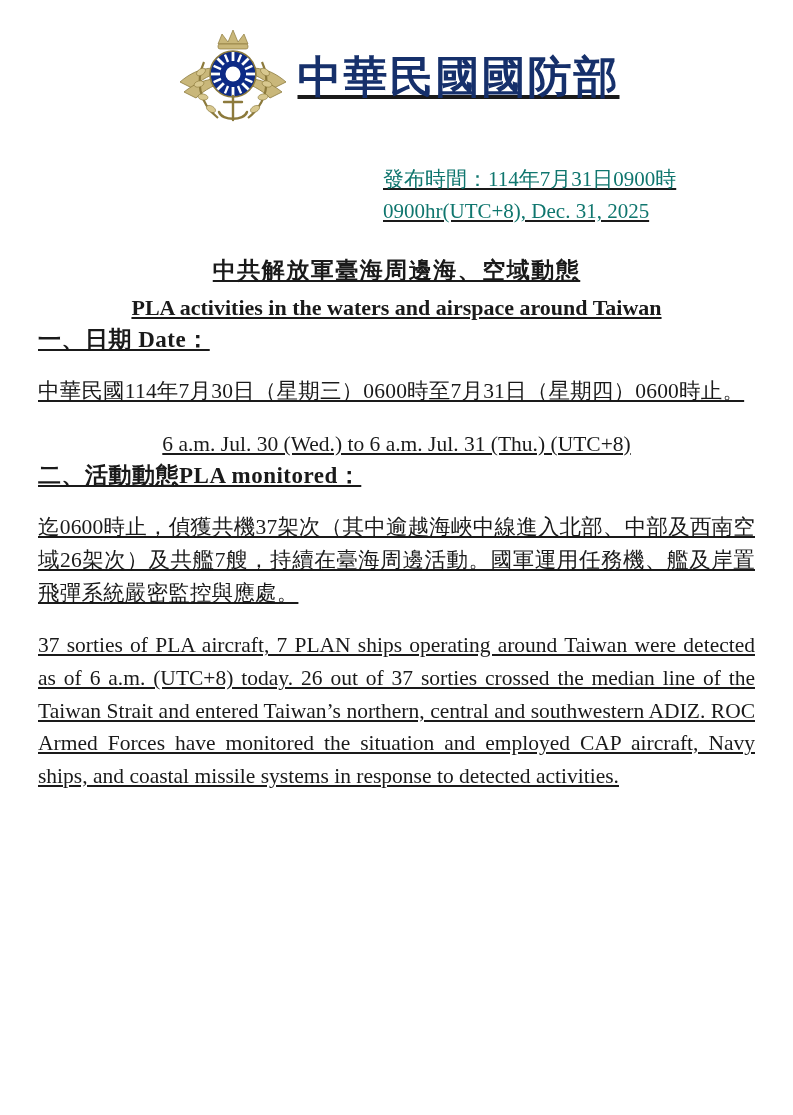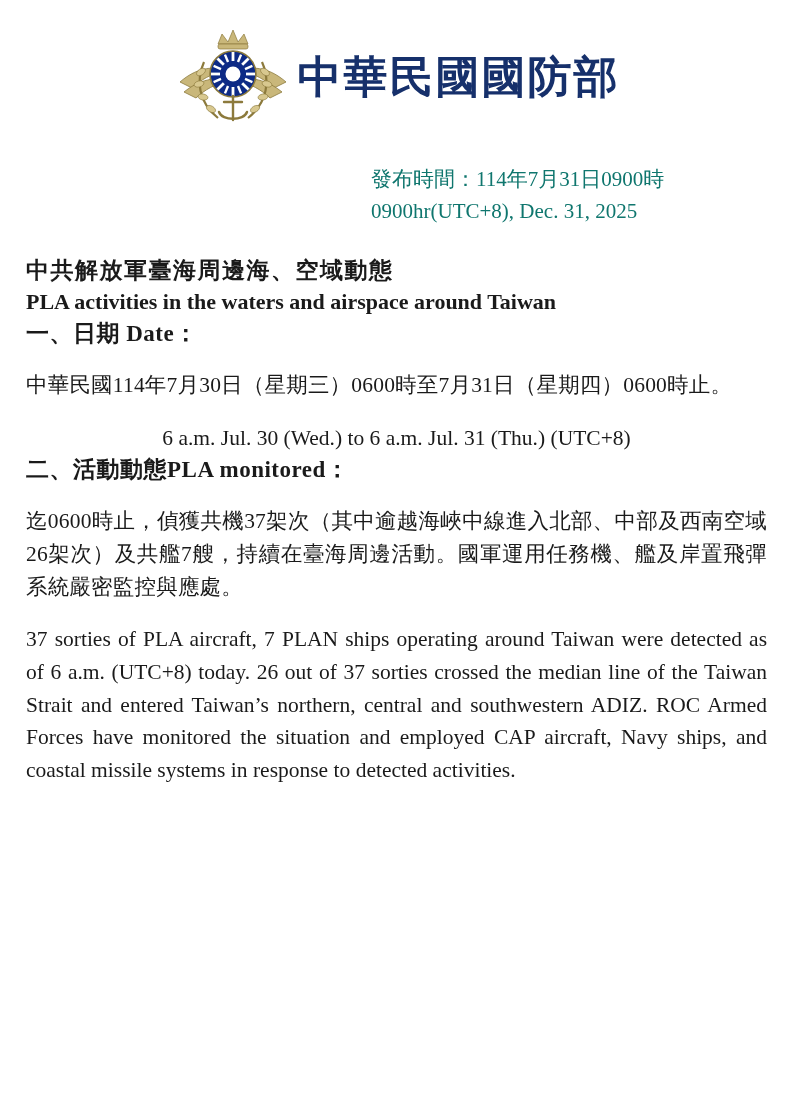--- a/index.html
+++ b/index.html
@@ -12,21 +12,22 @@
     background: #ffffff;
     font-family: "Liberation Serif", "DejaVu Serif", serif;
     color: #1a1a1a;
     overflow: hidden;
   }
   .page {
     position: relative;
     width: 793px;
     height: 869px;
     box-sizing: border-box;
-    padding: 0 26px;
+    padding: 0 38px;
+    text-decoration: underline;
   }
 
   
   .header {
     display: flex;
     align-items: center;
     justify-content: center;
     padding-top: 22px;
     padding-bottom: 6px;
   }
@@ -68,32 +69,33 @@
     padding-left: 345px;
     font-size: 21px;
     line-height: 1.52;
     color: #0f766e;
   }
   .release div { white-space: nowrap; }
 
   
   .title-block {
     margin-top: 26px;
+    text-align: center;
   }
   .title-zh {
     font-size: 23px;
     font-weight: 700;
     letter-spacing: 1.5px;
     line-height: 1.45;
   }
   .title-en {
     font-size: 22px;
     font-weight: 700;
     line-height: 1.4;
-    margin-top: 0;
+    margin-top: 6px;
   }
 
   
   .section-heading {
     font-size: 23px;
     font-weight: 700;
     letter-spacing: 0.5px;
   }
   p.body {
     font-size: 21.5px;

